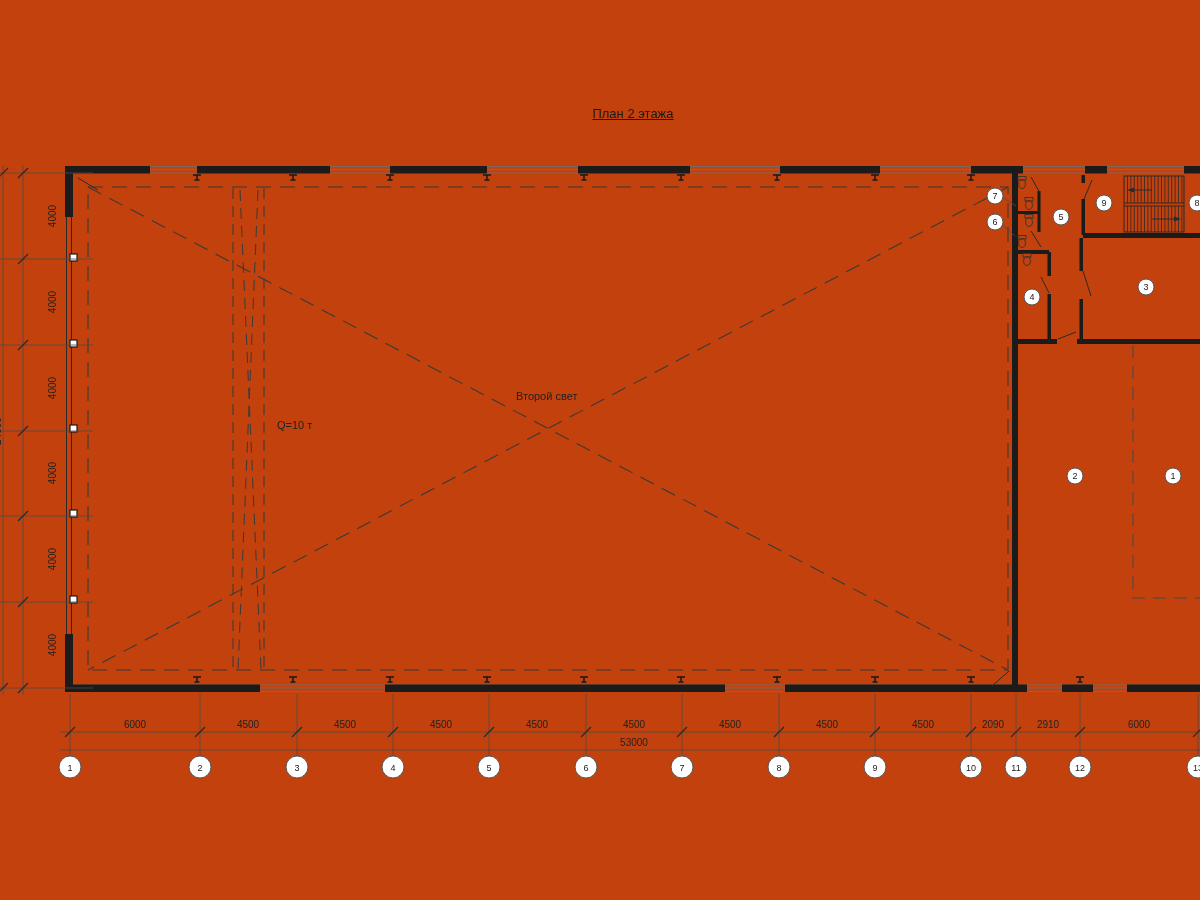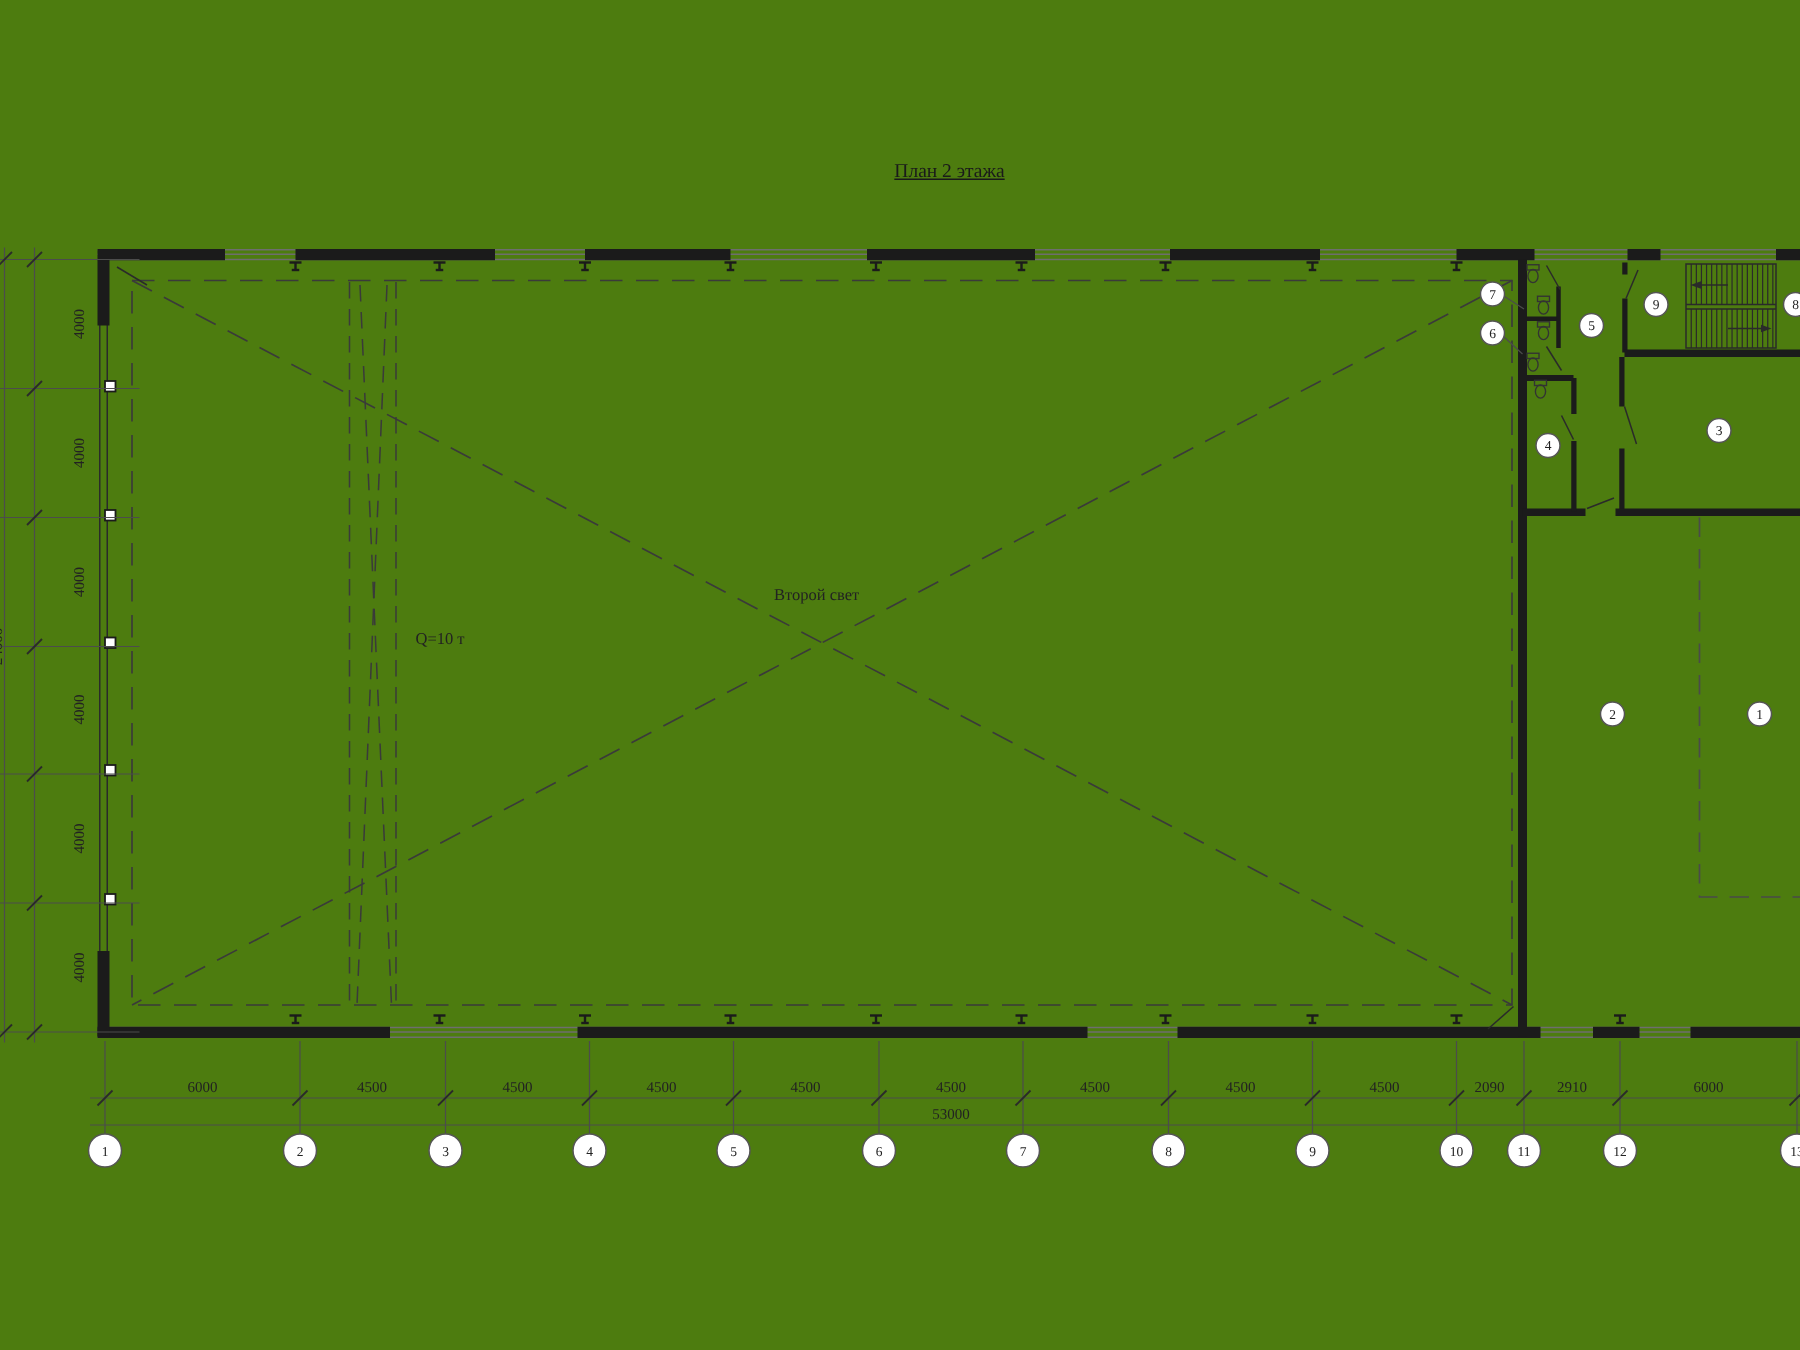--- a/index.html
+++ b/index.html
@@ -1,17 +1,17 @@
 <!DOCTYPE html>
 <html><head>
 <meta charset="utf-8">
 <style>
   html,body{margin:0;padding:0;background:#fff;}
-  .sheet{position:relative;width:1200px;height:900px;background:#4d7c0f;overflow:hidden;
-         font-family:Liberation Serif, serif;}
+  .sheet{position:relative;width:1200px;height:900px;background:#c2410c;overflow:hidden;
+         font-family:Liberation Sans, sans-serif;}
   .plan-title{position:absolute;top:106px;left:543px;width:180px;text-align:center;
               font-size:13px;color:#1a1a1a;text-decoration:underline;}
   svg{position:absolute;left:0;top:0;}
   .wall{fill:#1b1b1b;stroke:none;}
   .thin{stroke:#2a2a2a;stroke-width:1;fill:none;}
   .winline{stroke:#6e6e6e;stroke-width:0.9;fill:none;}
   .dash-main{stroke:#3a3a3a;stroke-width:1.1;fill:none;stroke-dasharray:15 9;}
   .dash-sub{stroke:#3a3a3a;stroke-width:1;fill:none;stroke-dasharray:11 7;}
   .dash-room{stroke:#4a4a4a;stroke-width:1.1;fill:none;stroke-dasharray:13 8;}
   .dimline{stroke:#4c4c4c;stroke-width:0.8;fill:none;}

